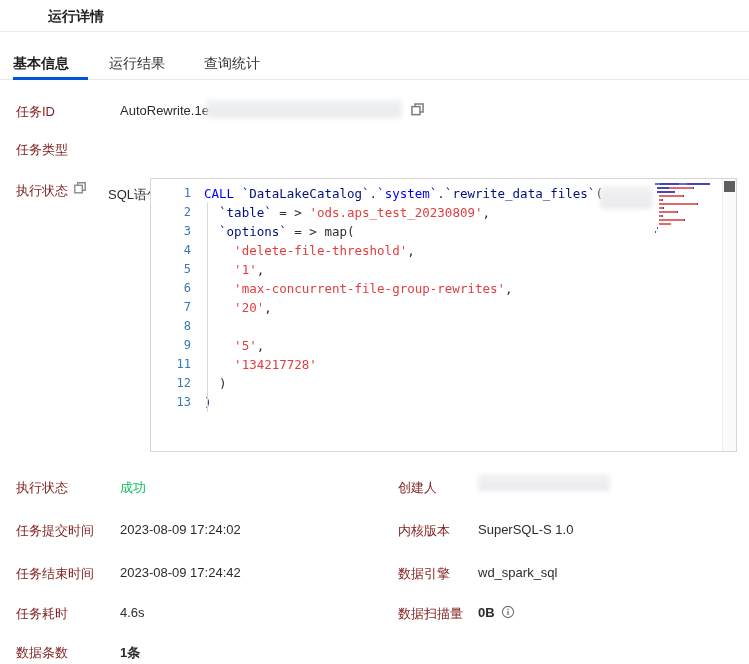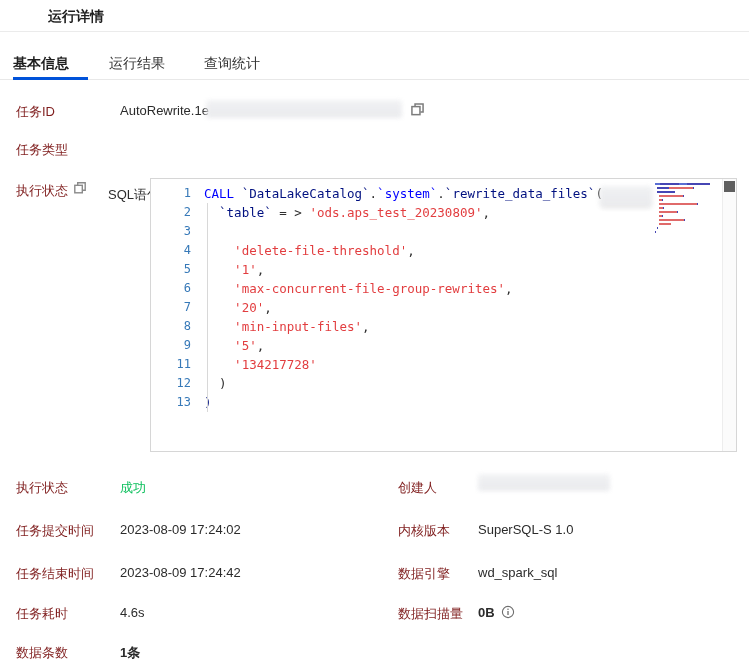--- a/index.html
+++ b/index.html
@@ -88,40 +88,40 @@
         <div class="code-line">
           <span class="ln">1</span>
           <span class="code-text"><span class="tk-kw">CALL </span><span class="tk-id">`DataLakeCatalog`</span><span class="tk-pl">.</span><span class="tk-kw">`system`</span><span class="tk-pl">.</span><span class="tk-id">`rewrite_data_files`</span><span class="tk-pl">(</span></span>
         </div>
         <div class="code-line">
           <span class="ln">2</span>
           <span class="code-text"><span class="tk-pl">  </span><span class="tk-id">`table`</span><span class="tk-pl"> = &gt; </span><span class="tk-str">'ods.aps_test_20230809'</span><span class="tk-pl">,</span></span>
         </div>
         <div class="code-line">
           <span class="ln">3</span>
+          <span class="code-text"><span class="tk-pl">  </span><span class="tk-id">`options`</span><span class="tk-pl"> = &gt; </span><span class="tk-pl">map</span><span class="tk-pl">(</span></span>
         </div>
         <div class="code-line">
           <span class="ln">4</span>
           <span class="code-text"><span class="tk-pl">    </span><span class="tk-str">'delete-file-threshold'</span><span class="tk-pl">,</span></span>
         </div>
         <div class="code-line">
           <span class="ln">5</span>
           <span class="code-text"><span class="tk-pl">    </span><span class="tk-str">'1'</span><span class="tk-pl">,</span></span>
         </div>
         <div class="code-line">
           <span class="ln">6</span>
           <span class="code-text"><span class="tk-pl">    </span><span class="tk-str">'max-concurrent-file-group-rewrites'</span><span class="tk-pl">,</span></span>
         </div>
         <div class="code-line">
           <span class="ln">7</span>
           <span class="code-text"><span class="tk-pl">    </span><span class="tk-str">'20'</span><span class="tk-pl">,</span></span>
         </div>
         <div class="code-line">
           <span class="ln">8</span>
-          <span class="code-text"><span class="tk-pl">    </span><span class="tk-str">'min-input-files'</span><span class="tk-pl">,</span></span>
         </div>
         <div class="code-line">
           <span class="ln">9</span>
           <span class="code-text"><span class="tk-pl">    </span><span class="tk-str">'5'</span><span class="tk-pl">,</span></span>
         </div>
         <div class="code-line">
           <span class="ln">11</span>
           <span class="code-text"><span class="tk-pl">    </span><span class="tk-str">'134217728'</span></span>
         </div>
         <div class="code-line">

